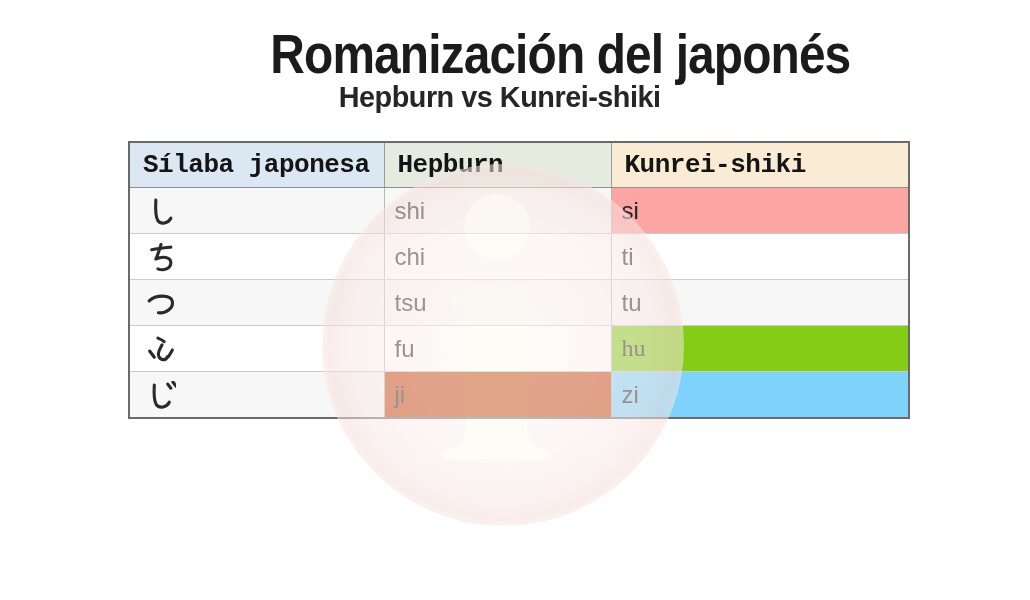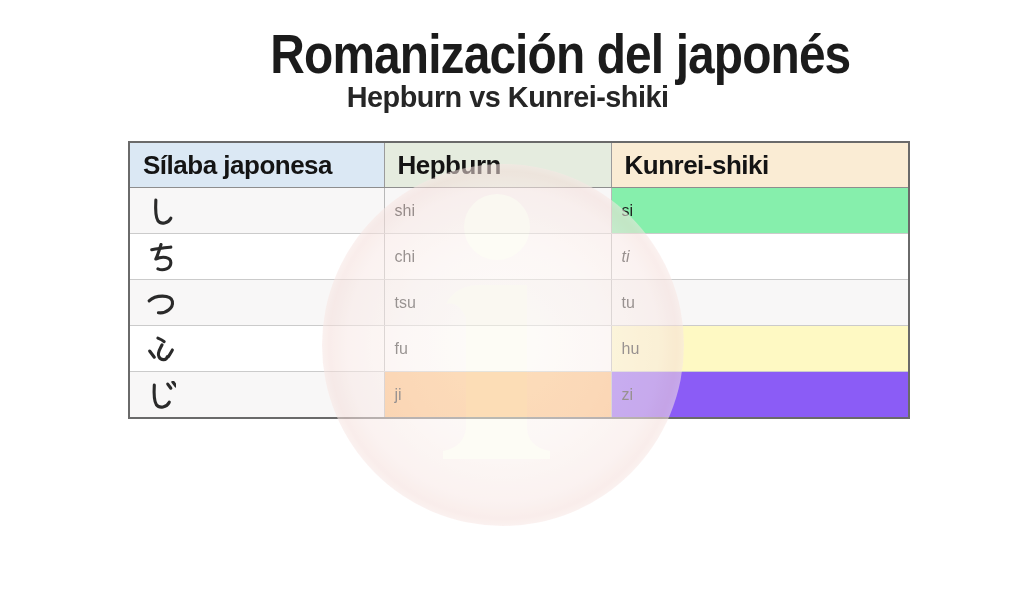--- a/index.html
+++ b/index.html
@@ -8,43 +8,44 @@
     background:#ffffff;
     font-family:"Liberation Sans","DejaVu Sans",sans-serif;
     color:#1b1b1b;
   }
   
   .title-wrap{position:absolute;top:22px;left:0;width:1120px;text-align:center;}
   .title-inner{
     display:inline-block;font-size:55px;font-weight:700;letter-spacing:-1px;
     color:#1b1b1b;transform:scaleX(.87);transform-origin:center;white-space:nowrap;
   }
-  .subtitle-wrap{position:absolute;top:80px;left:8px;width:1000px;text-align:center;}
+  .subtitle-wrap{position:absolute;top:80px;left:0;width:1000px;text-align:center;}
   .subtitle-inner{
     display:inline-block;font-size:30px;font-weight:700;letter-spacing:-0.5px;
     color:#262626;transform:scaleX(.96);transform-origin:center;white-space:nowrap;
   }
   
   .romtable{
     position:absolute;left:128px;top:141px;width:780px;
     border-collapse:collapse;table-layout:fixed;
     border:2px solid #6a6a6a;
     font-size:24px;
   }
   .romtable th{
     height:44px;text-align:left;font-weight:700;font-size:26px;
     padding:0 0 0 13px;letter-spacing:-0.5px;
     border-right:1px solid #9b9b9b;border-bottom:1px solid #8e8e8e;
     color:#141414;
+    font-family:Liberation Mono, monospace;
   }
   .romtable th:last-child{border-right:none;}
   .romtable td{
     height:45px;padding:0 0 0 10px;
     border-right:1px solid #b8b8b8;border-bottom:1px solid #cbcbcb;
-    color:#222;font-size:16px;
+    color:#222;font-size:24px;
   }
   .romtable td:first-child{padding-left:15px;}
   .romtable td:last-child{border-right:none;}
   .romtable tr:last-child td{border-bottom:none;}
   .kana-cell-inner{display:flex;align-items:flex-end;gap:2px;height:34px;}
   .kana-glyph{display:block;}
   .kana-glyph path{fill:none;stroke:#2a2a2a;stroke-width:6;stroke-linecap:round;stroke-linejoin:round;}
   
   .watermark{
     position:absolute;left:0;top:0;width:1030px;height:600px;
@@ -95,33 +96,33 @@
   <tbody id="table-body">
       <tr>
         <td style="background-color: rgb(248, 247, 247);">
           <span class="kana-cell-inner" aria-label="し">
             <svg viewBox="0 0 60 60" width="31" height="31" class="kana-glyph">
               <path d="M21,6 C20,24 20,38 25,46 C31,54 45,51 50,41"></path>
             </svg>
           </span>
         </td>
         <td style="background-color: rgb(248, 247, 247);">shi</td>
-        <td style="background-color: #86efac;">si</td>
+        <td style="background-color: #fca5a5;">si</td>
       </tr>
       <tr>
         <td style="background-color: rgb(255, 255, 255);">
           <span class="kana-cell-inner" aria-label="ち">
             <svg viewBox="0 0 60 60" width="31" height="31" class="kana-glyph">
               <path d="M13,13 C27,10 39,9 50,8"></path>
               <path d="M31,3 C28,13 25,23 21,31 C34,25 50,27 50,38 C50,49 36,55 25,50"></path>
             </svg>
           </span>
         </td>
         <td style="background-color: rgb(255, 255, 255);">chi</td>
-        <td style="background-color: rgb(255, 255, 255); font-style: italic;">ti</td>
+        <td style="background-color: rgb(255, 255, 255);">ti</td>
       </tr>
       <tr>
         <td style="background-color: rgb(248, 247, 247);">
           <span class="kana-cell-inner" aria-label="つ">
             <svg viewBox="0 0 60 60" width="31" height="31" class="kana-glyph">
               <path d="M8,23 C20,11 50,10 53,24 C55,36 42,48 26,46"></path>
             </svg>
           </span>
         </td>
         <td style="background-color: rgb(248, 247, 247);">tsu</td>
@@ -132,29 +133,29 @@
           <span class="kana-cell-inner" aria-label="ふ">
             <svg viewBox="0 0 60 60" width="31" height="31" class="kana-glyph">
               <path d="M25,6 C30,8 34,10 37,13"></path>
               <path d="M33,19 C29,27 23,35 27,42 C31,50 42,49 43,42"></path>
               <path d="M9,31 C12,35 15,39 18,43"></path>
               <path d="M53,29 C50,34 48,38 45,42"></path>
             </svg>
           </span>
         </td>
         <td style="background-color: rgb(255, 255, 255);">fu</td>
-        <td style="background-color: #fef9c3;">hu</td>
+        <td style="background-color: #84cc16; font-family: Liberation Serif, serif;">hu</td>
       </tr>
       <tr>
         <td style="background-color: rgb(248, 247, 247);">
           <span class="kana-cell-inner" aria-label="じ">
             <svg viewBox="0 0 60 60" width="31" height="31" class="kana-glyph">
               <path d="M18,8 C17,25 17,38 22,46 C28,54 42,51 47,41"></path>
               <path d="M44,6 L50,14"></path>
               <path d="M54,2 L60,10"></path>
             </svg>
           </span>
         </td>
-        <td style="background-color: #fdba74;">ji</td>
-        <td style="background-color: #8b5cf6;">zi</td>
+        <td style="background-color: #c2410c;">ji</td>
+        <td style="background-color: #7dd3fc;">zi</td>
       </tr>
     </tbody>
 </table>
 
 </body></html>

